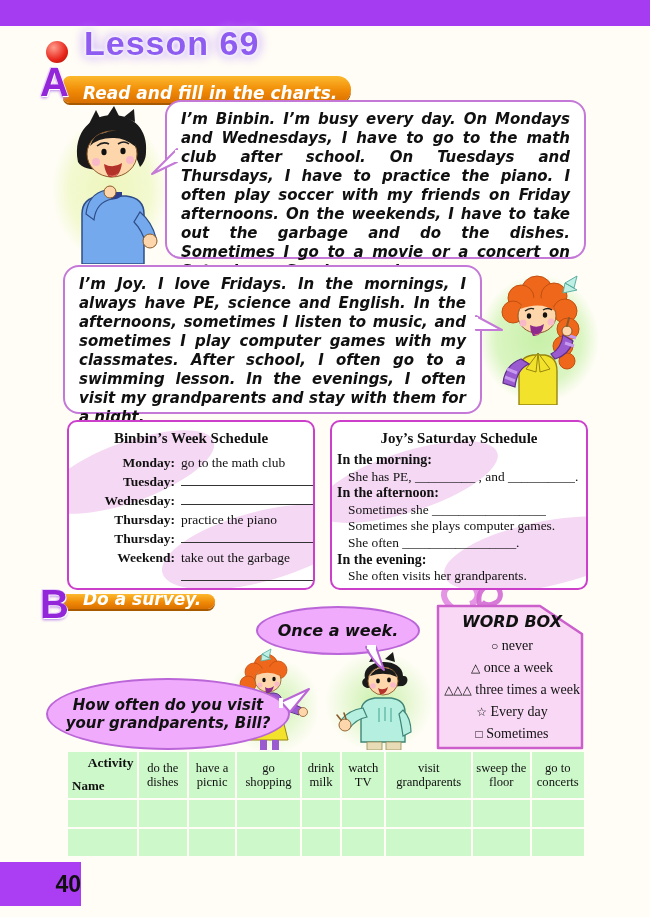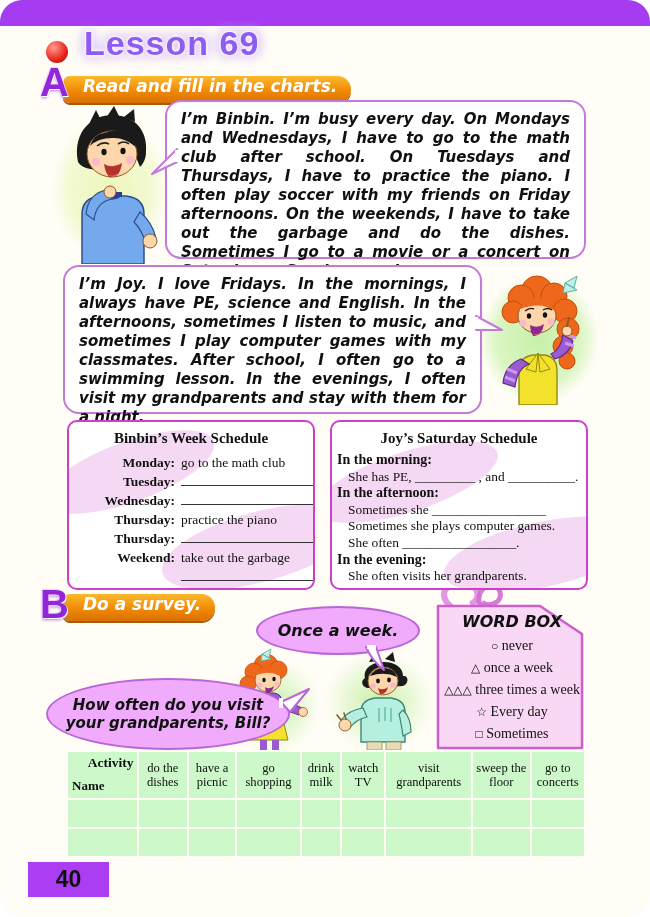--- a/index.html
+++ b/index.html
@@ -1,34 +1,34 @@
 <!DOCTYPE html>
 <html><head>
 <meta charset="utf-8">
 <style>
   html,body{margin:0;padding:0;}
   #page{position:relative;width:650px;height:917px;background:#fffdf6;overflow:hidden;
-        font-family:"Liberation Sans",sans-serif;color:#111;border-radius:22px;}
+        font-family:"Liberation Sans",sans-serif;color:#111;}
   .abs{position:absolute;}
   
   #top-band{left:0;top:0;width:650px;height:26px;background:#a53cf2;}
-  #page-num-box{left:0;top:862px;width:81px;height:35px;background:#ab3df2;
-    display:flex;align-items:center;justify-content:center;margin-left:28px;}
+  #page-num-box{left:0;top:862px;width:81px;height:44px;background:#ab3df2;
+    display:flex;align-items:center;justify-content:flex-end;}
   #page-num-box span{font-size:23px;font-weight:bold;color:#101010;}
   
   #lesson-ball{left:46px;top:41px;width:22px;height:22px;border-radius:50%;
     background:radial-gradient(circle at 35% 30%,#ff9d8d,#e8241a 60%,#9c1208);}
   #lesson-title{left:84px;top:24px;font-size:34px;font-weight:bold;letter-spacing:1px;
     color:#8e5cf0;text-shadow:0 0 4px #fff,0 0 4px #fff,0 0 12px #c8a8fa,0 0 14px #c8a8fa;}
   
   .sec-letter{font-size:40px;font-weight:bold;color:#9326d9;
     text-shadow:1px 1px 0 #fff,-1px -1px 0 #e8d2fa,0 2px 3px #b580e8;z-index:3;}
   .pill{background:linear-gradient(180deg,#fcb92c,#f08a06 55%,#d96f00);
     border-radius:8px 16px 16px 8px;box-shadow:0 2px 0 #a85a00;
-    display:flex;align-items:flex-start;z-index:2;}
+    display:flex;align-items:flex-end;z-index:2;}
   .pill span{color:#fff;font-weight:bold;font-style:italic;font-size:17px;
     padding-left:20px;font-family:"DejaVu Sans",sans-serif;}
   
   .bubble{background:#fff;border:2px solid #c478d8;border-radius:16px;
     padding:8px 14px;box-sizing:border-box;z-index:2;}
   .bubble p{margin:0;font-family:"DejaVu Sans",sans-serif;font-weight:bold;font-style:italic;
     font-size:15px;line-height:1.27;text-align:justify;color:#101010;}
   .ellipse-bubble{background:#f0abfc;border:2px solid #bb66d8;border-radius:50%;
     display:flex;flex-direction:column;align-items:center;justify-content:center;z-index:2;}
   .ellipse-bubble span{font-family:"DejaVu Sans",sans-serif;font-weight:bold;font-style:italic;
@@ -222,21 +222,21 @@
           <div class="joy-line ind">Sometimes she _________________</div>
           <div class="joy-line ind">Sometimes she plays computer games.</div>
           <div class="joy-line ind">She often _________________.</div>
           <div class="joy-line bold">In the evening:</div>
           <div class="joy-line ind">She often visits her grandparents.</div>
         </div>
     </div>
   </div>
 
   <div class="abs sec-letter" style="left:40px;top:582px;">B</div>
-  <div class="abs pill" style="left:63px;top:594px;width:152px;height:27px;">
+  <div class="abs pill" style="left:63px;top:594px;width:152px;height:15px;">
     <span>Do a survey.</span>
   </div>
 
   <div class="abs ellipse-bubble" style="left:256px;top:606px;width:160px;height:45px;">
     <span style="font-size:16px;">Once a week.</span>
   </div>
   <svg class="abs tailsvg" style="left:362px;top:645px;" width="26" height="28">
     <path d="M4,2 Q10,16 22,25 L14,2 Z" fill="#fff" stroke="#bb66d8" stroke-width="2" stroke-linejoin="round"></path>
     <rect x="5" y="0" width="9" height="4" fill="#fff"></rect>
   </svg>

